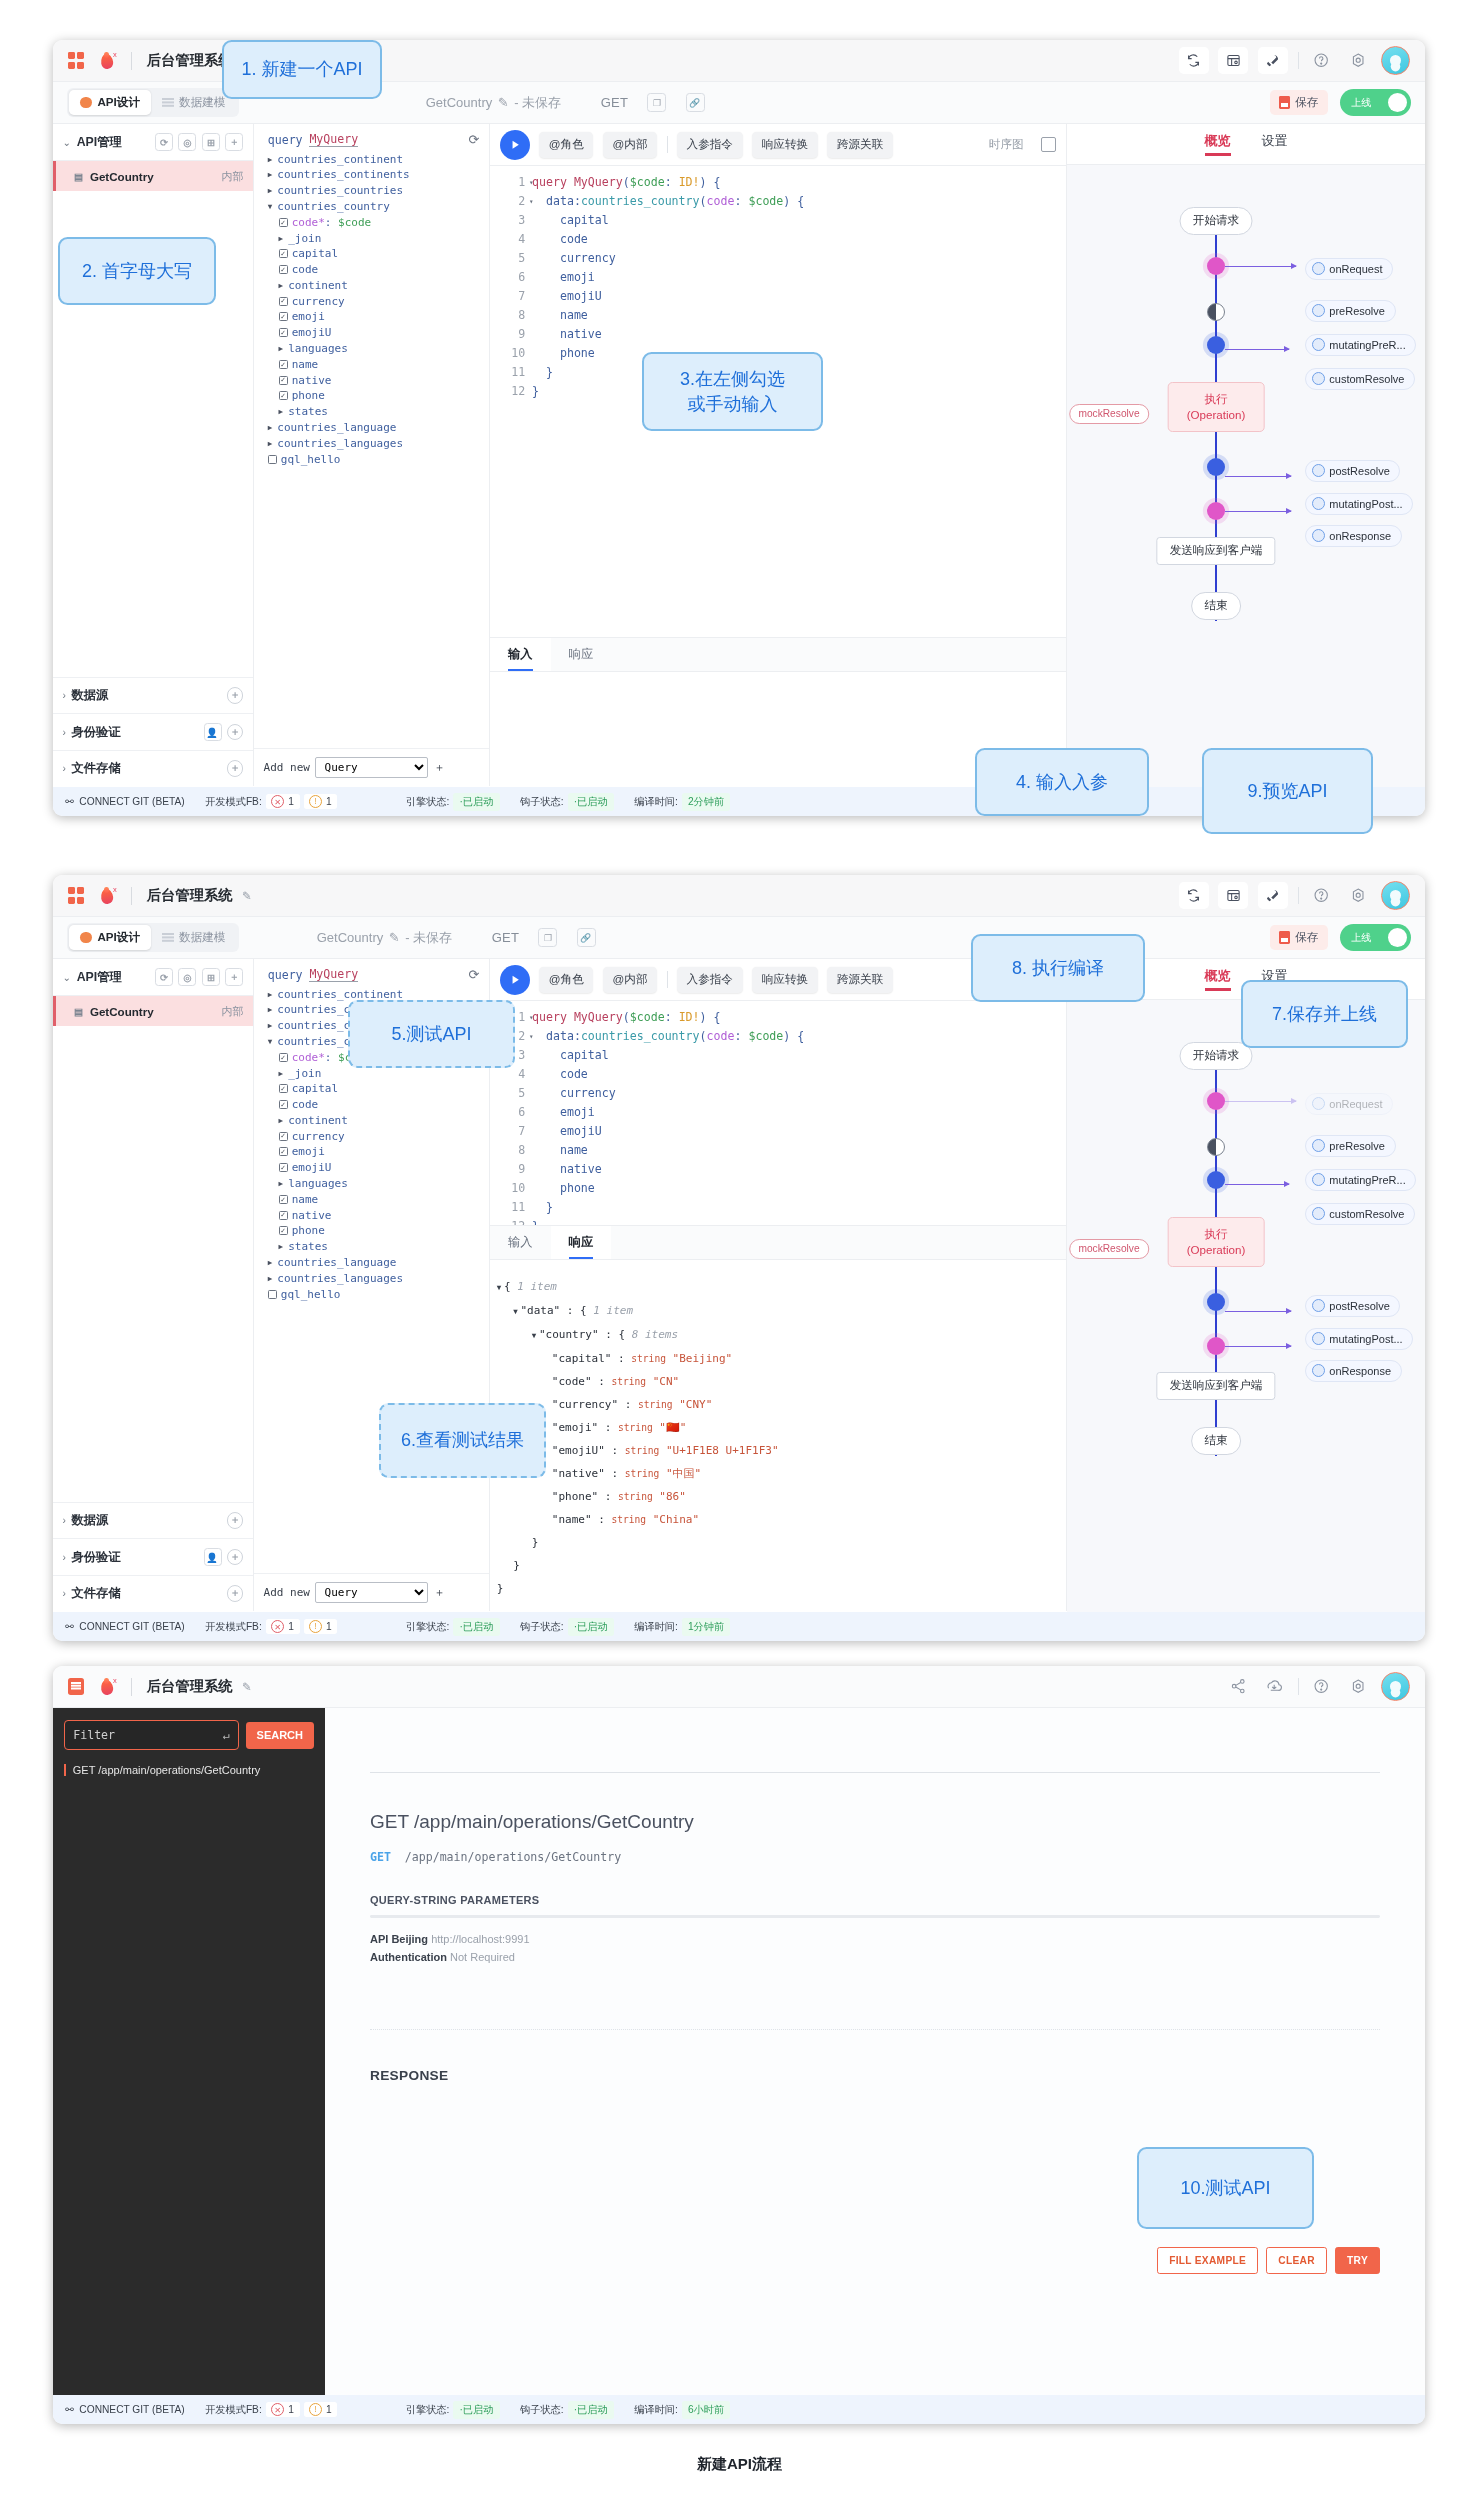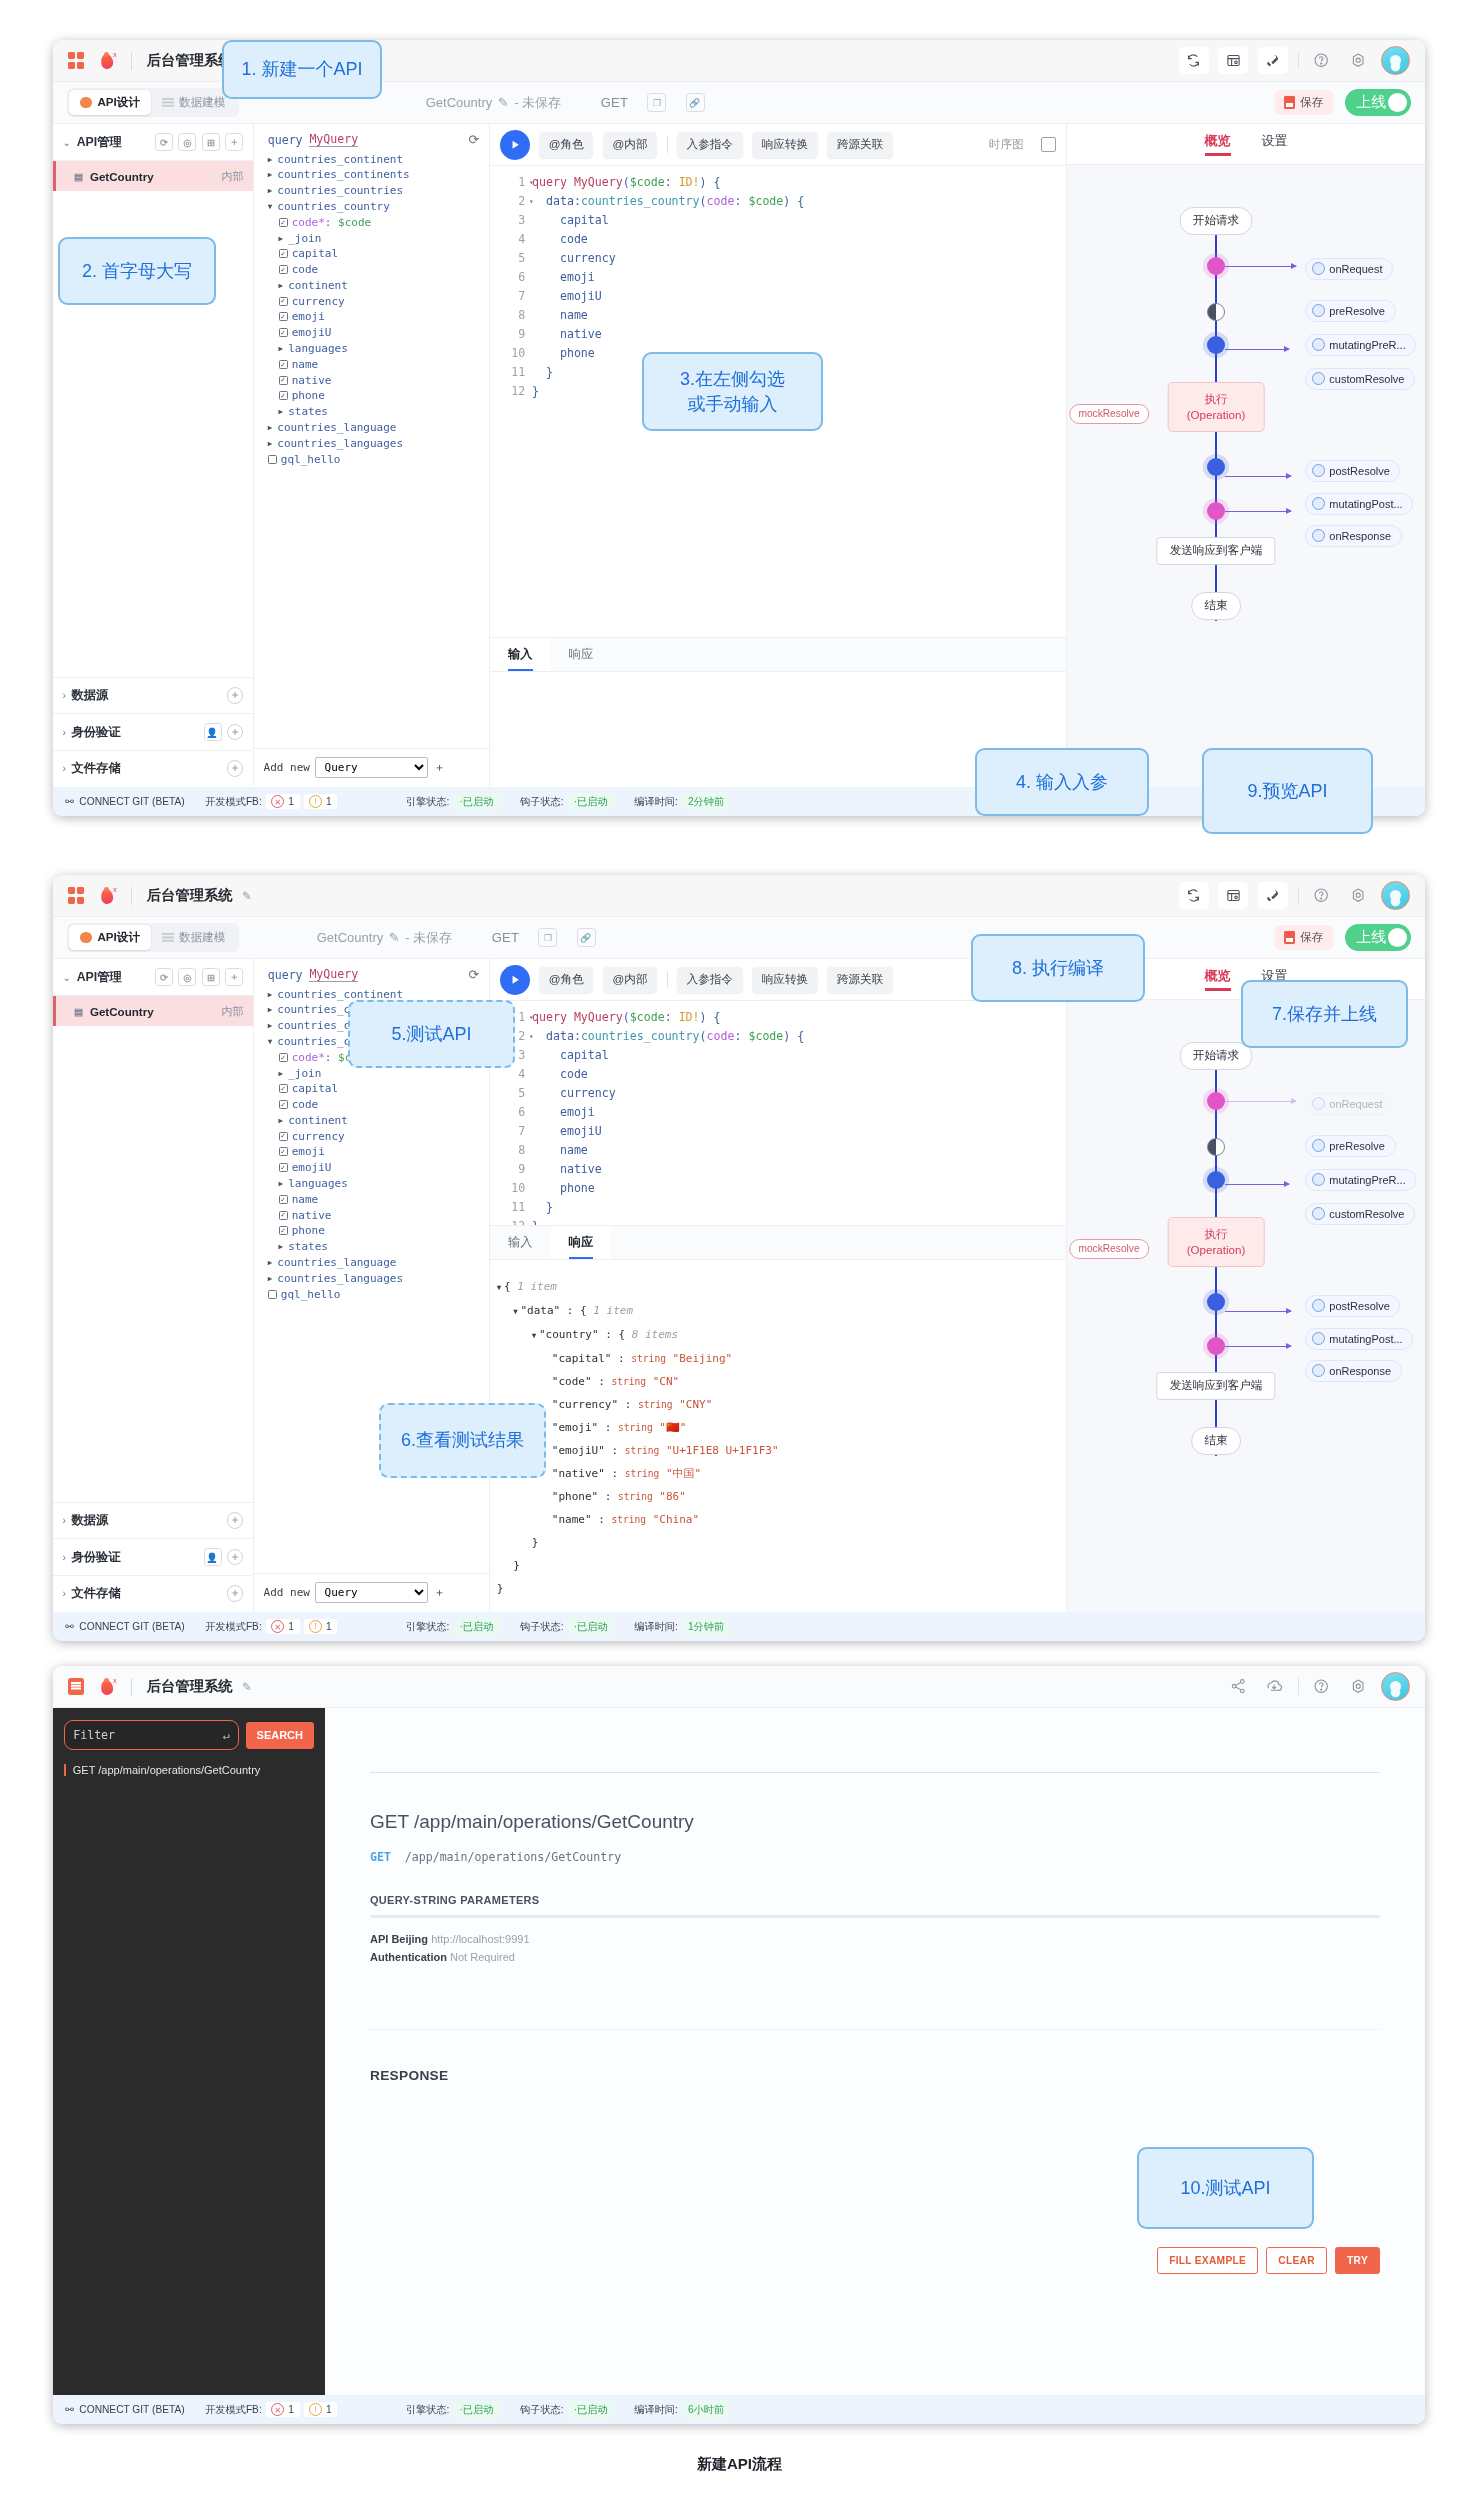--- a/index.html
+++ b/index.html
@@ -65,21 +65,21 @@
   .tabname b{color:#9aa1ab;font-weight:normal;}
   .method { margin-left:30px; font-size:13px; color:#868e99; letter-spacing:0.3px;}
   .mini-ic{width:19px;height:19px;border:0.7px solid #d9dde3;border-radius:3.4px;color:#9aa1ab;
            display:inline-flex;align-items:center;justify-content:center;font-size:9px;margin-left:9.6px;}
   .r2-right { margin-left:auto; display:flex;align-items:center;gap:12.3px; }
   .save-btn { background:#fdecea;color:#4a5160;font-size:11.6px;border-radius:4.8px;
               padding:4.8px 9.6px;display:flex;align-items:center;gap:4.8px; }
   .save-ic{width:11px;height:12.3px;background:#ee5b4b;border-radius:1.4px;position:relative;}
   .save-ic::after{content:"";position:absolute;left:2px;bottom:1.4px;width:6.8px;height:4.1px;background:#fff;}
   .online-toggle{ background:#4fd18b;border-radius:13.7px;height:27px;padding:0 4.1px 0 11px;
-                  display:flex;align-items:center;gap:2px;color:#fff;font-size:15px;}
+                  display:flex;align-items:center;gap:17px;color:#fff;font-size:10px;}
   .online-toggle .knob{width:19px;height:19px;border-radius:50%;background:#fff;}
 
   
   .body3 { display:flex; height:calc(100% - 85px - 29px); }
   .col-left { width:201px; border-right:0.7px solid #eceef1; position:relative; background:#fff;}
   .col-tree { width:236px; border-right:0.7px solid #eceef1; background:#fff; position:relative;}
   .col-mid  { flex:1; background:#fff; position:relative; border-right:0.7px solid #eceef1;}
   .col-right{ width:358px; background:#f7f8fb; position:relative;}
 
   .grp { display:flex;align-items:center;padding:9px 9.6px;font-size:12.3px;color:#2b313a;
@@ -207,21 +207,21 @@
            color:#1e6fd9;font-size:18px;display:flex;align-items:center;justify-content:center;
            text-align:center;line-height:1.35;z-index:60;padding:5.5px 8.2px;}
   .callout.dashed{border-style:dashed;}
 
   
   .docbar{height:42px;background:#fafbfc;display:flex;align-items:center;padding:0 15px;
           border-bottom:0.7px solid #eceef1;}
   .docbody{display:flex;height:calc(100% - 42px - 29px);}
   .docside{width:272px;background:#2b2b2b;padding:12.3px 11px;color:#ddd;}
   .filterrow{display:flex;gap:6.8px;align-items:center;}
-  .filterbox{flex:1;background:#262626;border:1px solid #f1654a;border-radius:9px;
+  .filterbox{flex:1;background:#262626;border:1px solid #f1654a;border-radius:4px;
              padding:6.8px 8.2px;color:#cfcfcf;font-size:11.6px;display:flex;align-items:center;
              font-family:"DejaVu Sans Mono",monospace;}
   .filterbox .ent{margin-left:auto;color:#b9b9b9;}
   .searchbtn{background:#f1654a;color:#fff;font-size:11px;font-weight:bold;border-radius:3.4px;padding:7.5px 11px;}
   .sideitem{margin-top:13.7px;font-size:11px;color:#e6e6e6;border-left:2.7px solid #f1654a;padding-left:6.8px;}
   .docmain{flex:1;background:#fcfdfe;padding:29px 45px;position:relative;}
   .doc-h1{font-size:27px;color:#4a5160;font-weight:normal;letter-spacing:0.7px;}
   .doc-h1 .dots{font-size:15px;color:#9aa1ab;margin-left:6.8px;}
   .doc-hr{height:1.4px;background:#dfe3e8;margin:35px 0 0 0;}
   .doc-h2{font-size:19px;color:#4a5160;font-weight:normal;margin-top:38px;}

